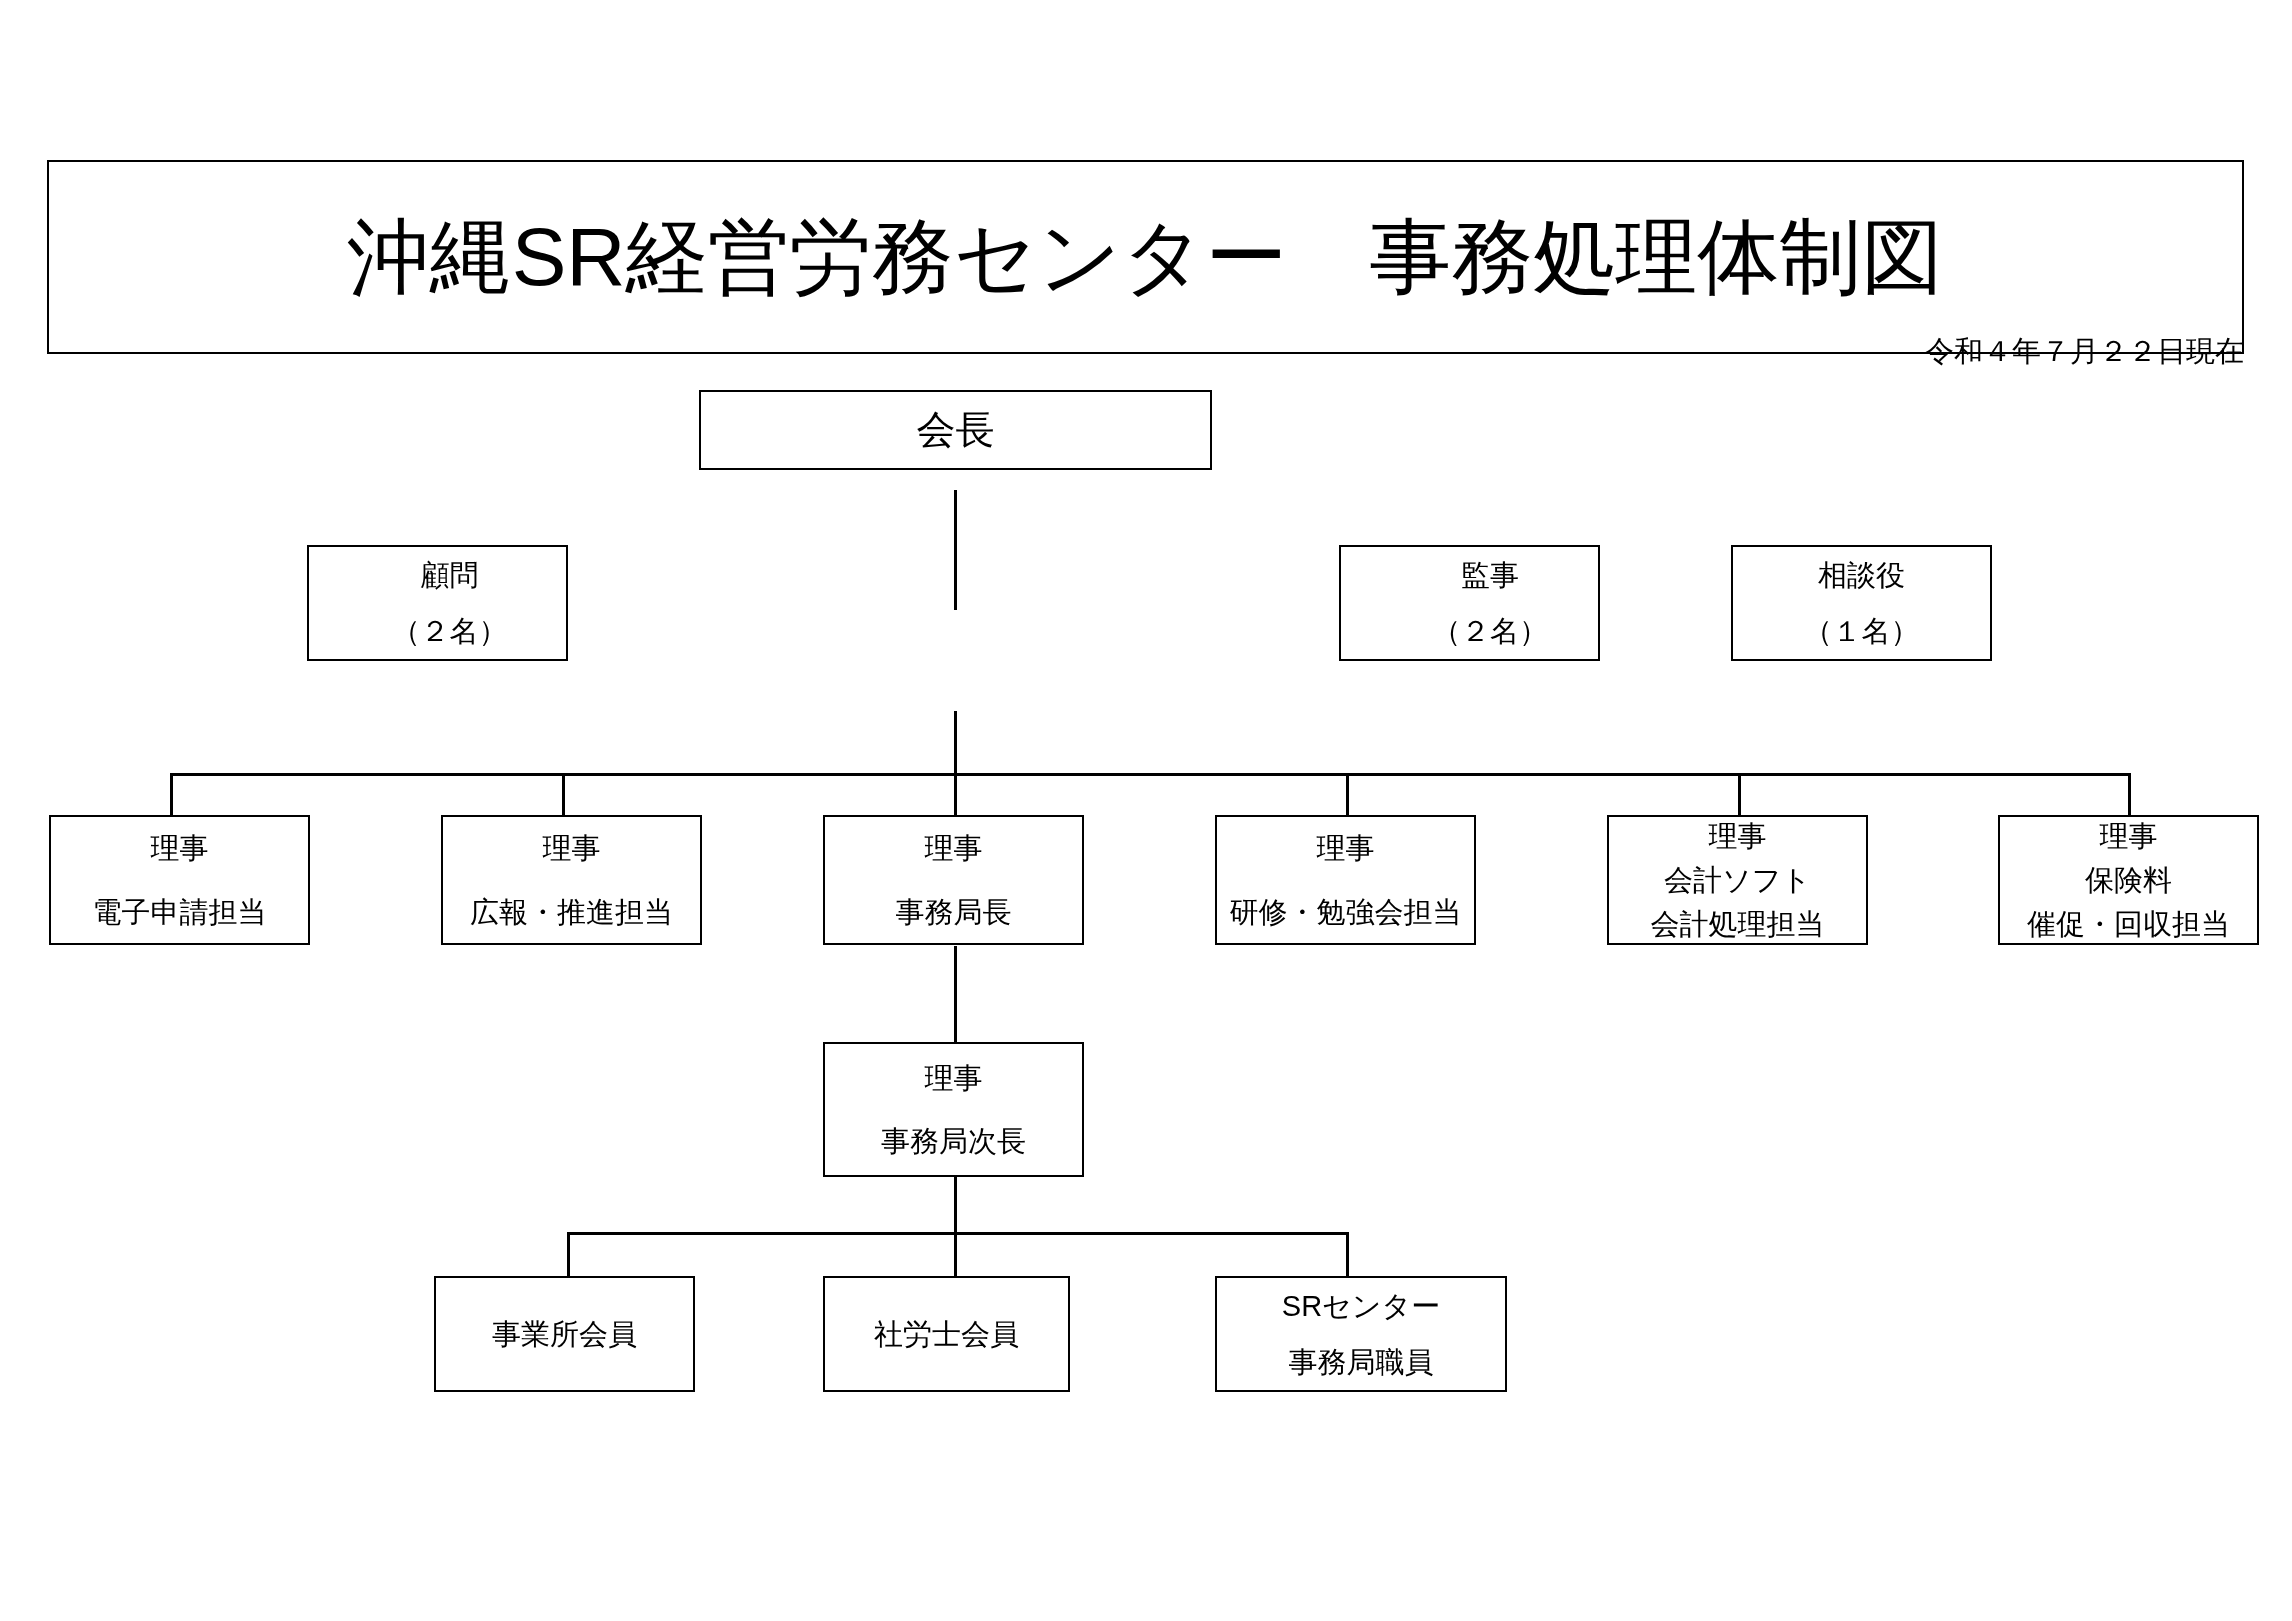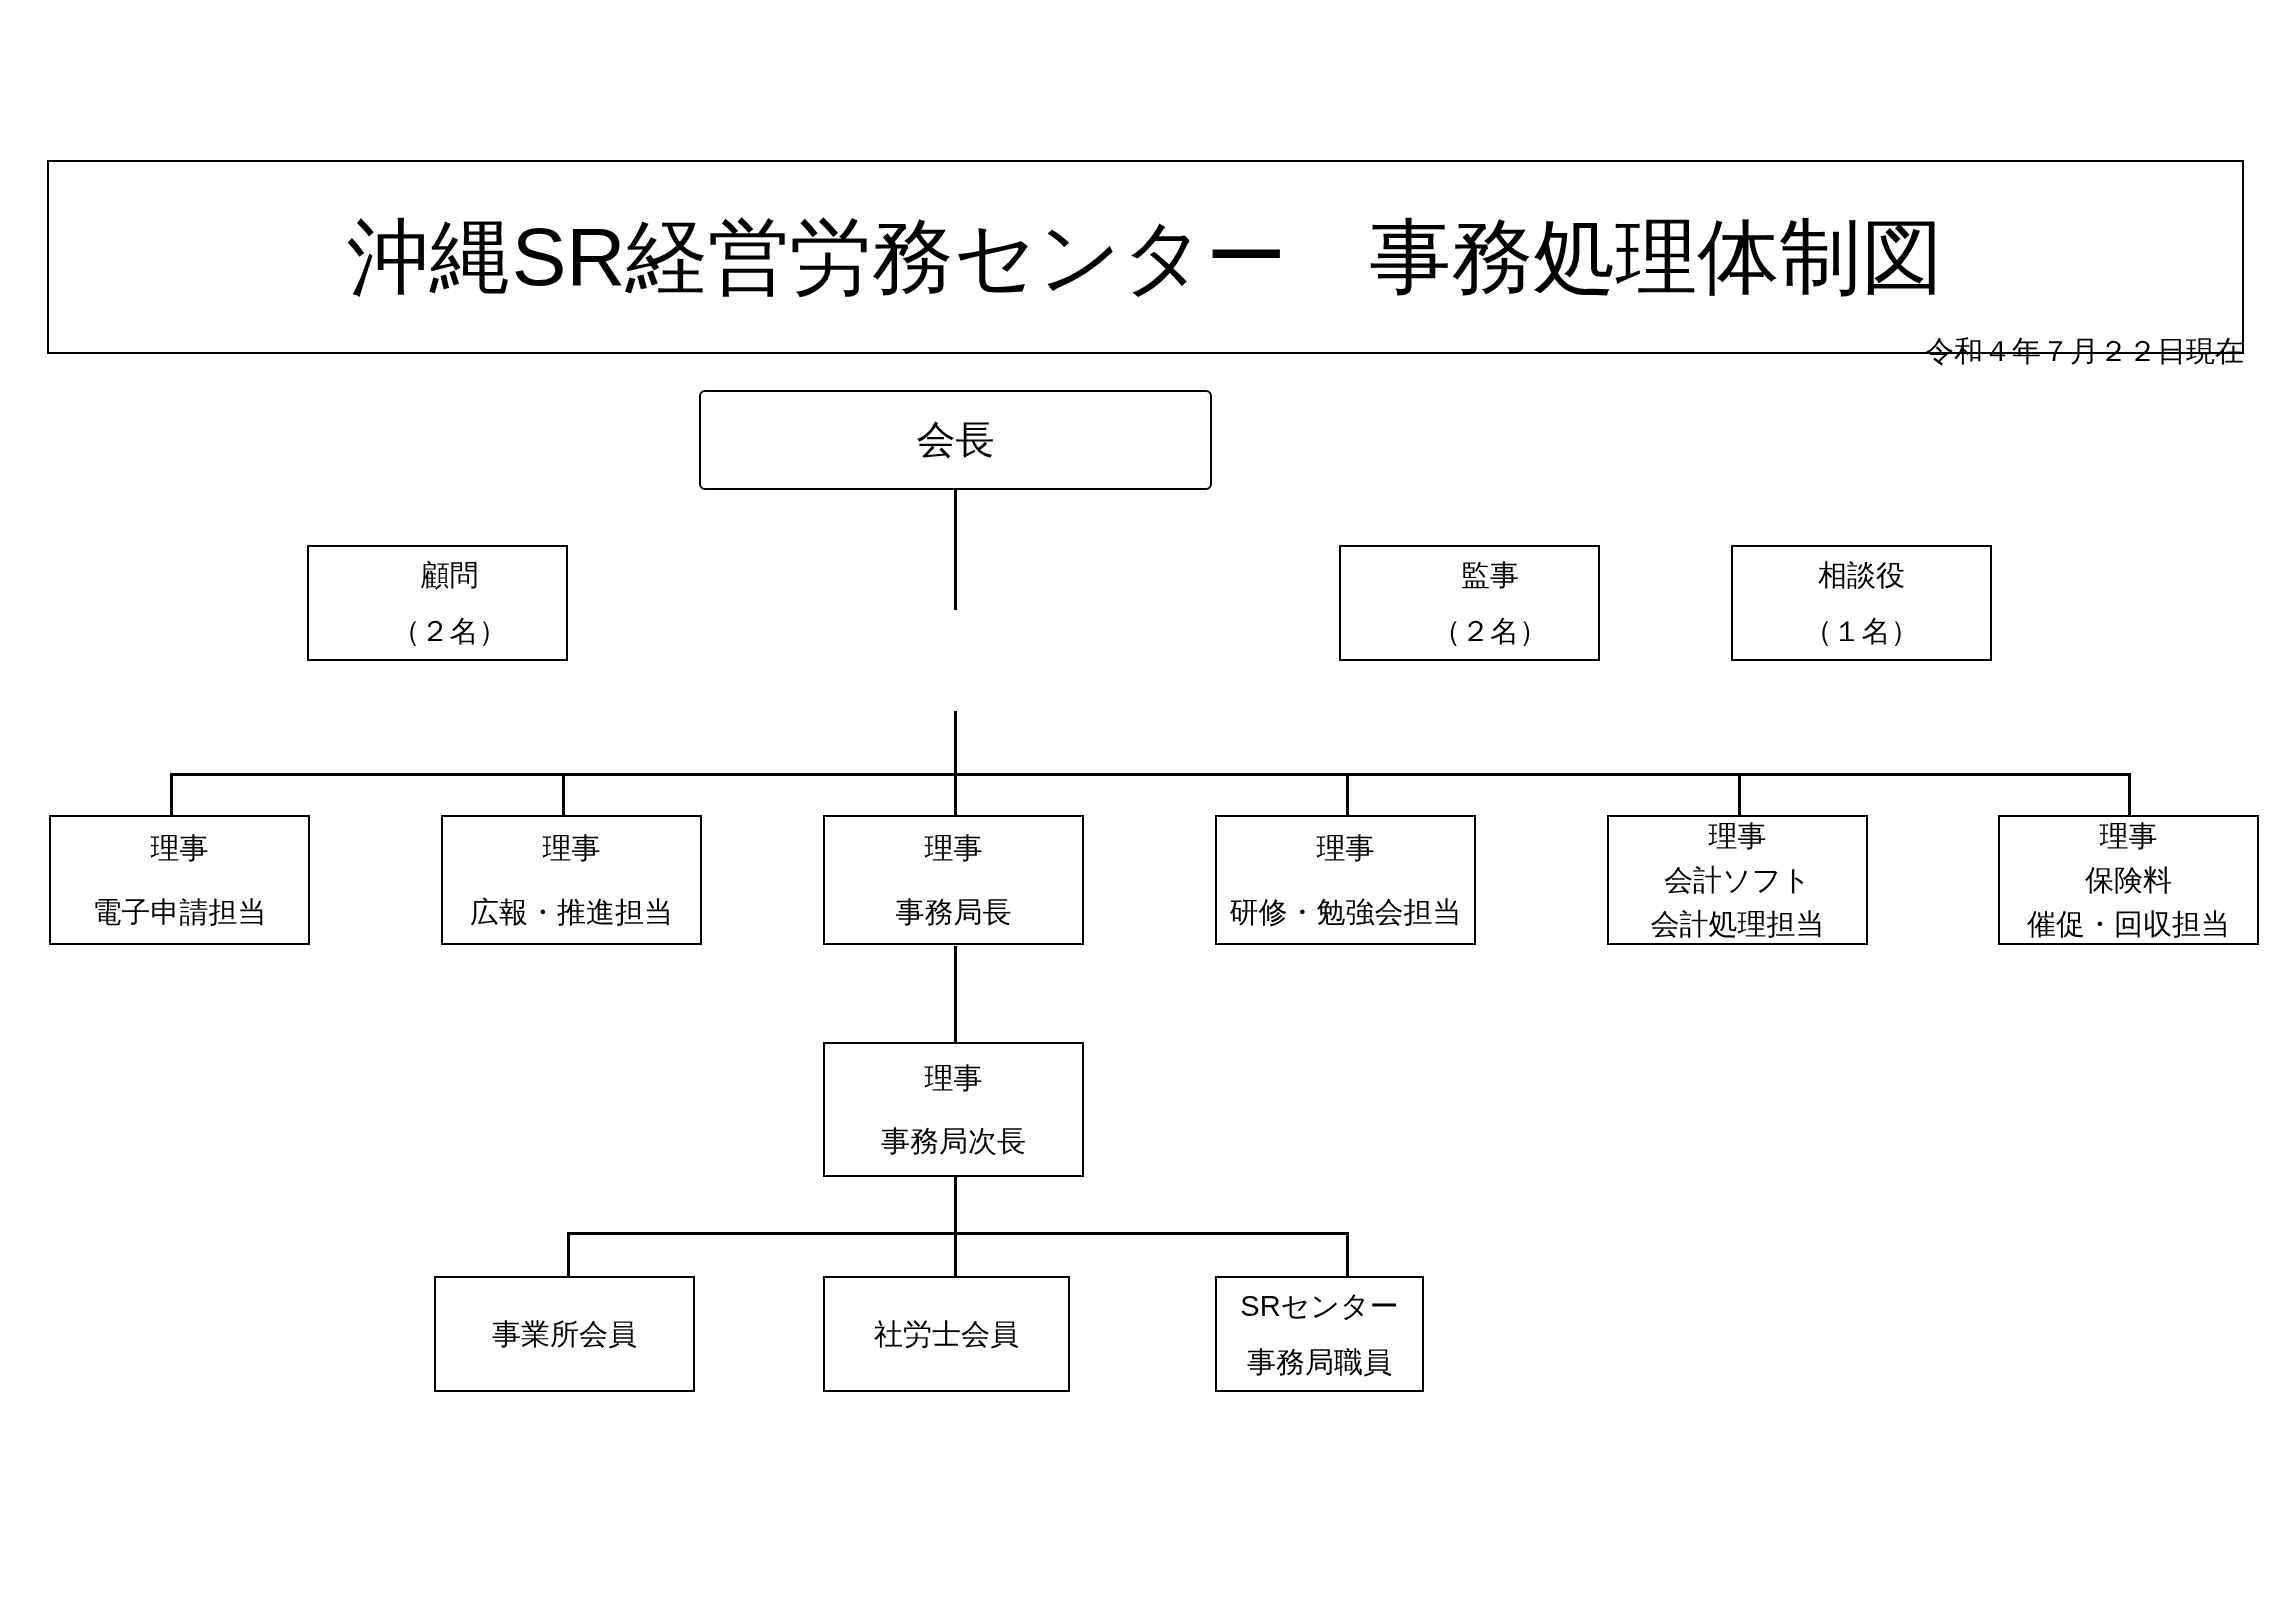--- a/index.html
+++ b/index.html
@@ -108,21 +108,21 @@
   <div class="vline" style="left:2128px; top:773px; height:43px;"></div>
 
   <div class="vline" style="left:954px; top:946px; height:98px;"></div>
 
   <div class="vline" style="left:954px; top:1176px; height:59px;"></div>
   <div class="hline" style="left:567px; top:1232px; width:782px;"></div>
   <div class="vline" style="left:567px; top:1232px; height:45px;"></div>
   <div class="vline" style="left:954px; top:1232px; height:45px;"></div>
   <div class="vline" style="left:1346px; top:1232px; height:45px;"></div>
 
-  <div class="node big" style="left:699px; top:390px; width:513px; height:100px;border-radius:6px;">
+  <div class="node big" style="left:699px; top:390px; width:513px; height:80px;">
     <span class="l">会長</span>
   </div>
 
   <div class="node sm gap-md" style="left:307px; top:545px; width:261px; height:116px;padding-left:24px;">
     <span class="l">顧問</span>
     <span class="l">（２名）</span>
   </div>
 
 
   <div class="node sm gap-md" style="left:1339px; top:545px; width:261px; height:116px;padding-left:41px;">
@@ -173,19 +173,19 @@
   </div>
 
   <div class="node sm" style="left:434px; top:1276px; width:261px; height:116px;">
     <span class="l">事業所会員</span>
   </div>
 
   <div class="node sm" style="left:823px; top:1276px; width:247px; height:116px;">
     <span class="l">社労士会員</span>
   </div>
 
-  <div class="node sm gap-md" style="left:1215px; top:1276px; width:209px; height:116px;">
+  <div class="node sm gap-md" style="left:1215px; top:1276px; width:292px; height:116px;">
     <span class="l">SRセンター</span>
     <span class="l">事務局職員</span>
   </div>
 
 </div>
 
 
 </body></html>

